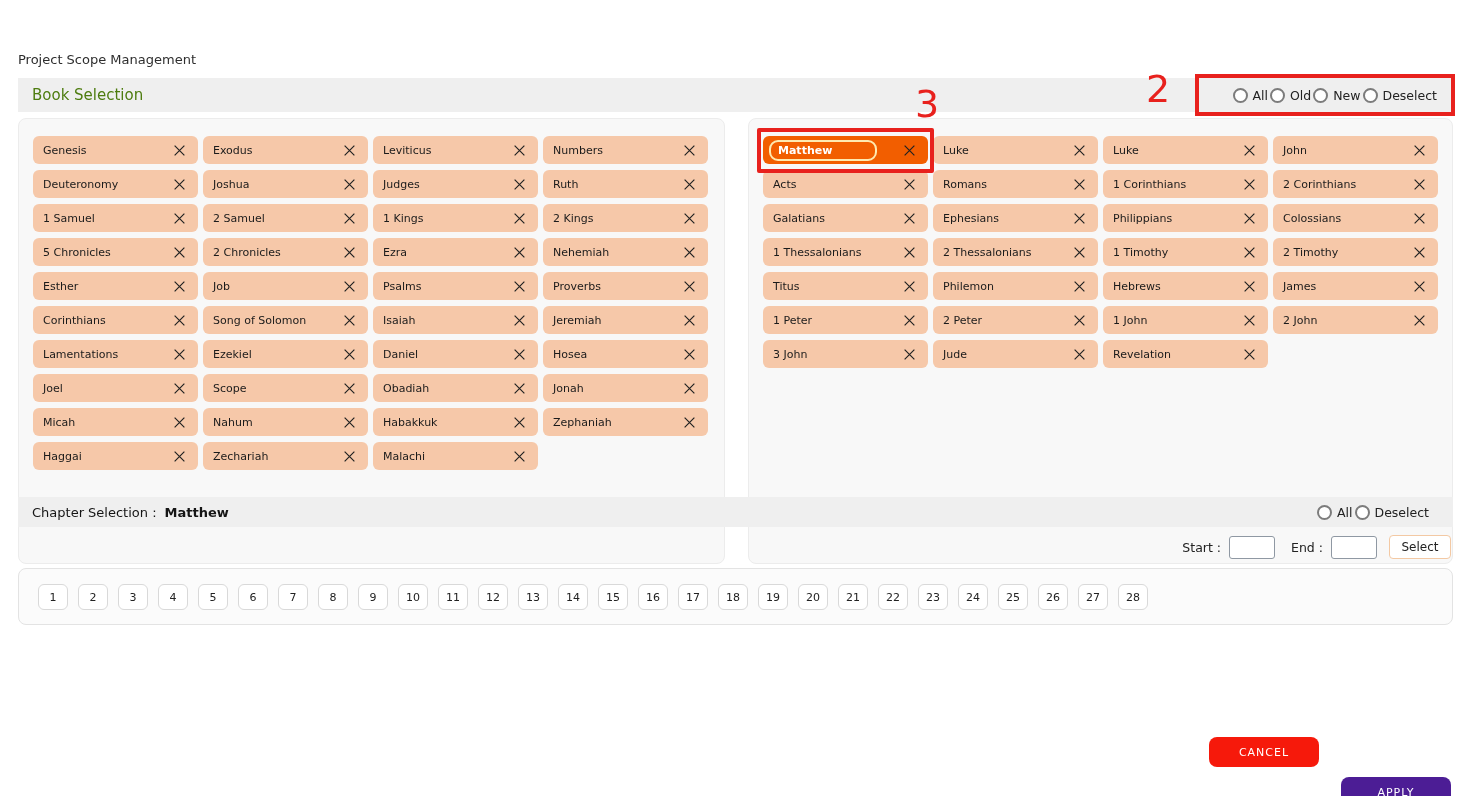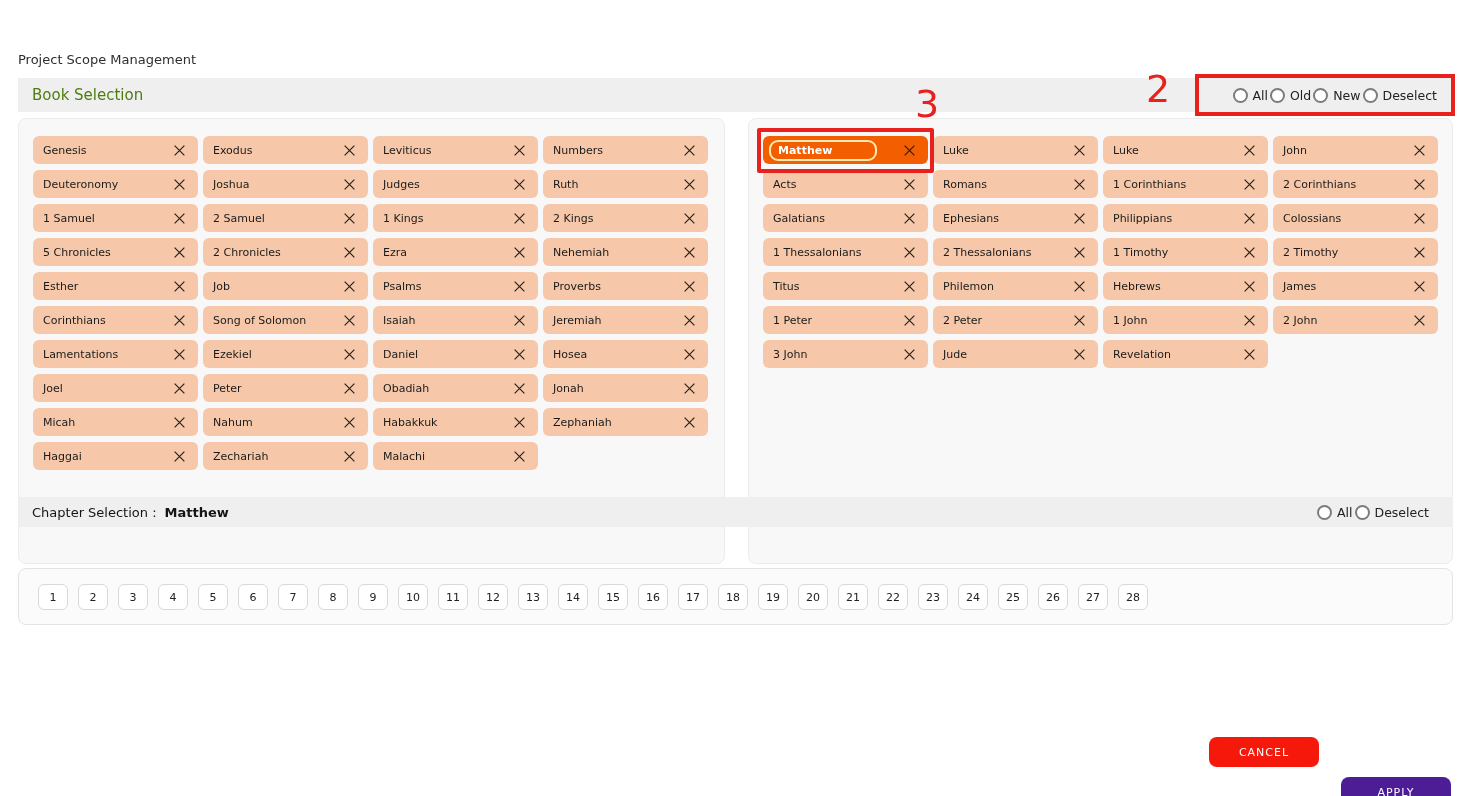--- a/index.html
+++ b/index.html
@@ -396,21 +396,21 @@
     <span class="chip-label">Joel</span>
     <span class="chip-x">
       <svg width="13" height="13" viewBox="0 0 12 12">
                 <path d="M1.5 1.5 L10.5 10.5 M10.5 1.5 L1.5 10.5" stroke="#222222" stroke-width="1.1"></path>
               </svg>
     </span>
   </div>
 
   <div class="chip">
 
-    <span class="chip-label">Peter</span>
+    <span class="chip-label">Scope</span>
     <span class="chip-x">
       <svg width="13" height="13" viewBox="0 0 12 12">
                 <path d="M1.5 1.5 L10.5 10.5 M10.5 1.5 L1.5 10.5" stroke="#222222" stroke-width="1.1"></path>
               </svg>
     </span>
   </div>
 
   <div class="chip">
 
     <span class="chip-label">Obadiah</span>
@@ -792,20 +792,27 @@
     <span class="radio-label">All</span>
   </span>
 
   <span class="radio">
     <span class="radio-circle"></span>
     <span class="radio-label">Deselect</span>
   </span>
 </span>
   </div>
 
+  <div class="range-row">
+    <span class="range-label">Start :</span>
+    <input class="range-input" value="" style="">
+    <span class="range-label" style="margin-left:8px">End :</span>
+    <input class="range-input" value="" style="">
+    <button class="select-btn">Select</button>
+  </div>
 
   <div class="chapters-box">
     <div class="chapters" id="chapters">
   <span class="chap-btn">1</span>
 
   <span class="chap-btn">2</span>
 
   <span class="chap-btn">3</span>
 
   <span class="chap-btn">4</span>

